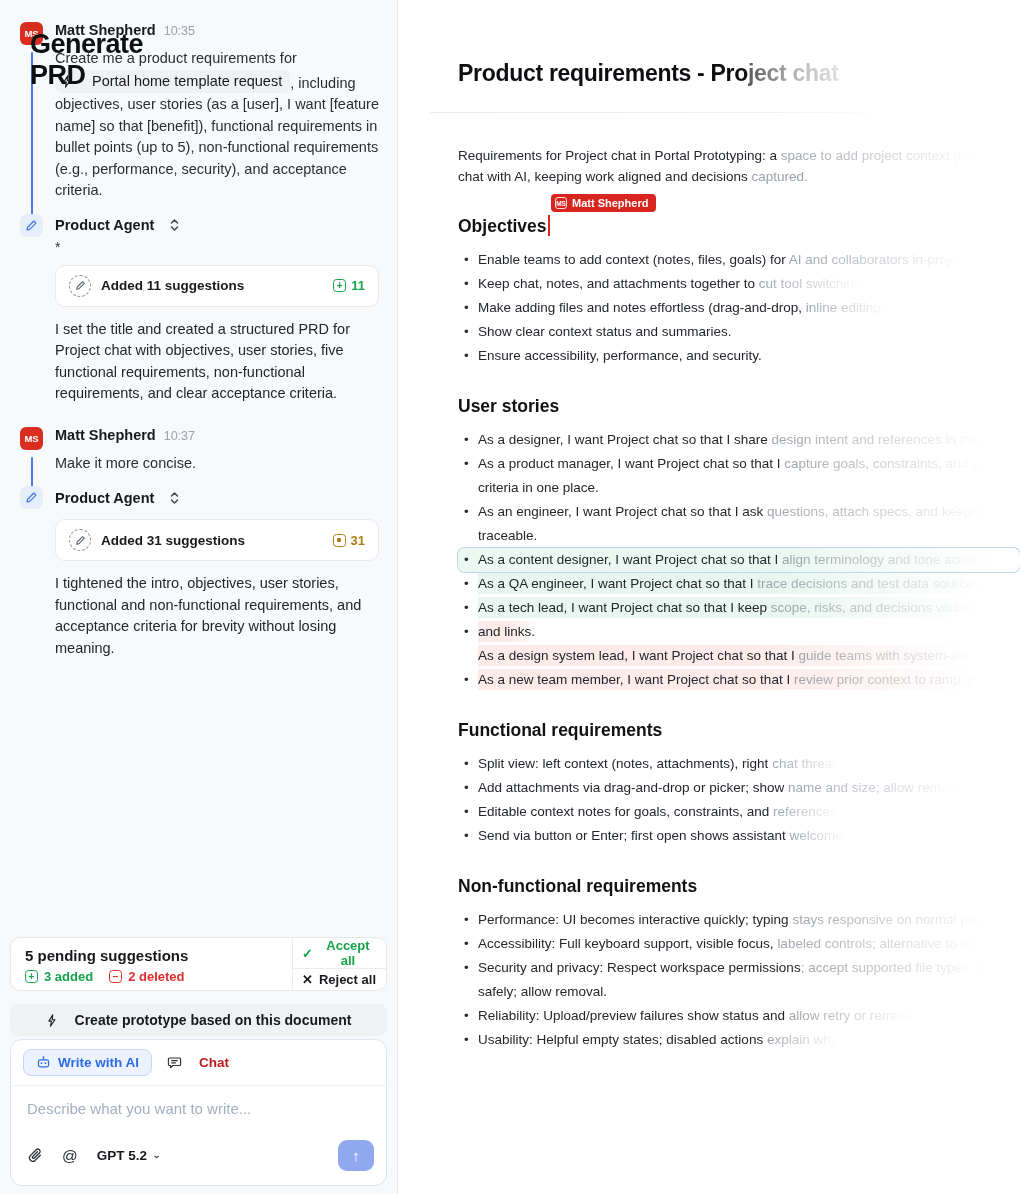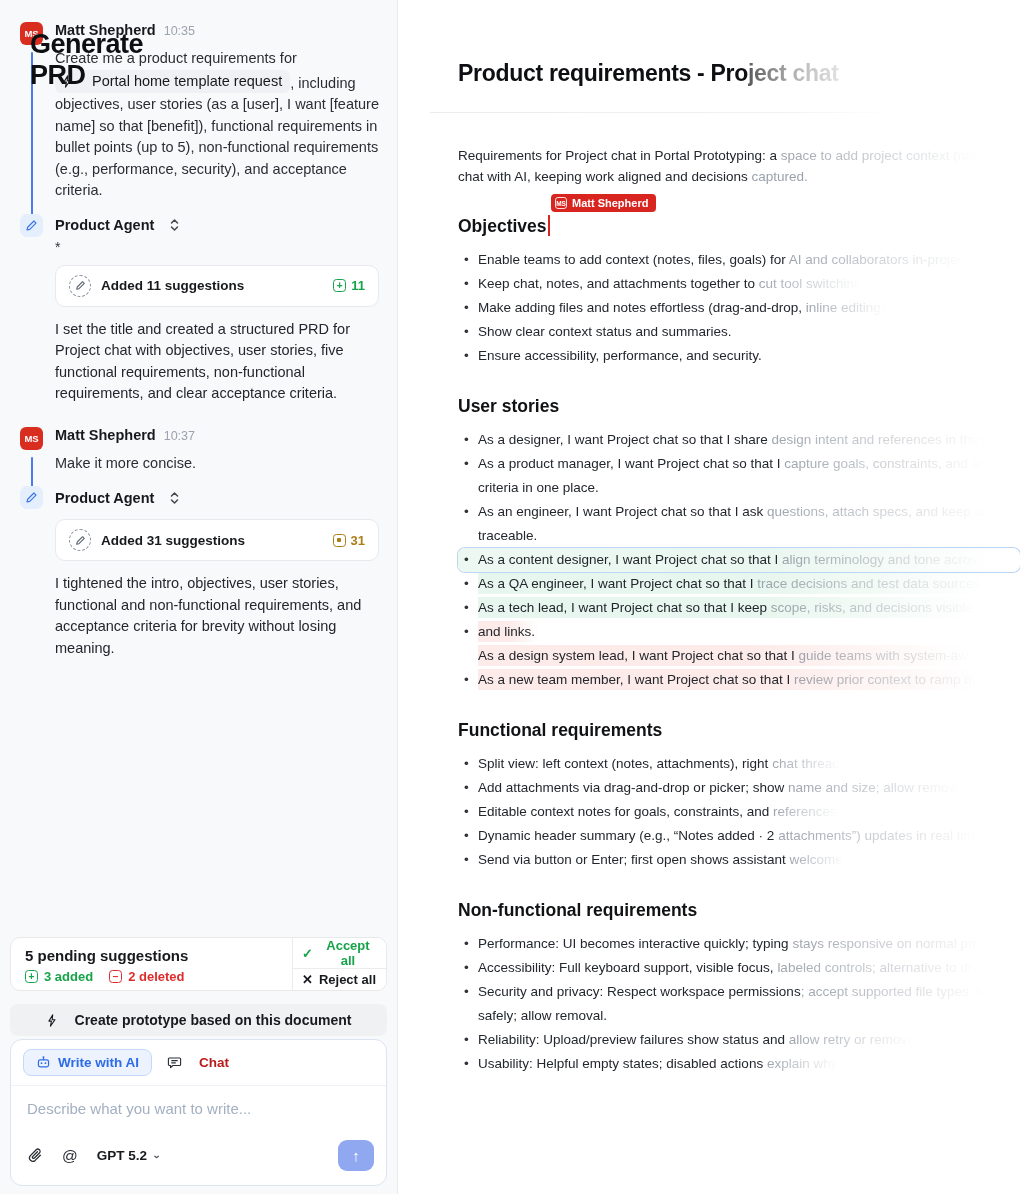--- a/index.html
+++ b/index.html
@@ -376,23 +376,20 @@
               <li>
                 <div class="bl"><span class="seg-s">Split view: left context (notes, attachments), right </span><span class="seg-f">chat thread.</span></div>
               </li>
               <li>
                 <div class="bl"><span class="seg-s">Add attachments via drag-and-drop or picker; show </span><span class="seg-f">name and size; allow remove.</span></div>
               </li>
               <li>
                 <div class="bl"><span class="seg-s">Editable context notes for goals, constraints, and </span><span class="seg-f">references.</span></div>
               </li>
               <li>
-                <div class="bl"><span class="seg-s">Dynamic header summary (e.g., “Notes added · 2 </span><span class="seg-f">attachments”) updates in real time.</span></div>
-              </li>
-              <li>
                 <div class="bl"><span class="seg-s">Send via button or Enter; first open shows assistant </span><span class="seg-f">welcome.</span></div>
               </li>
             </ul></div>
           <div class="sec"><h2 class="sec-h"><span>Non-functional requirements</span></h2><ul>
               <li>
                 <div class="bl"><span class="seg-s">Performance: UI becomes interactive quickly; typing </span><span class="seg-f">stays responsive on normal proje</span></div>
               </li>
               <li>
                 <div class="bl"><span class="seg-s">Accessibility: Full keyboard support, visible focus, </span><span class="seg-f">labeled controls; alternative to drag</span></div>
               </li>

